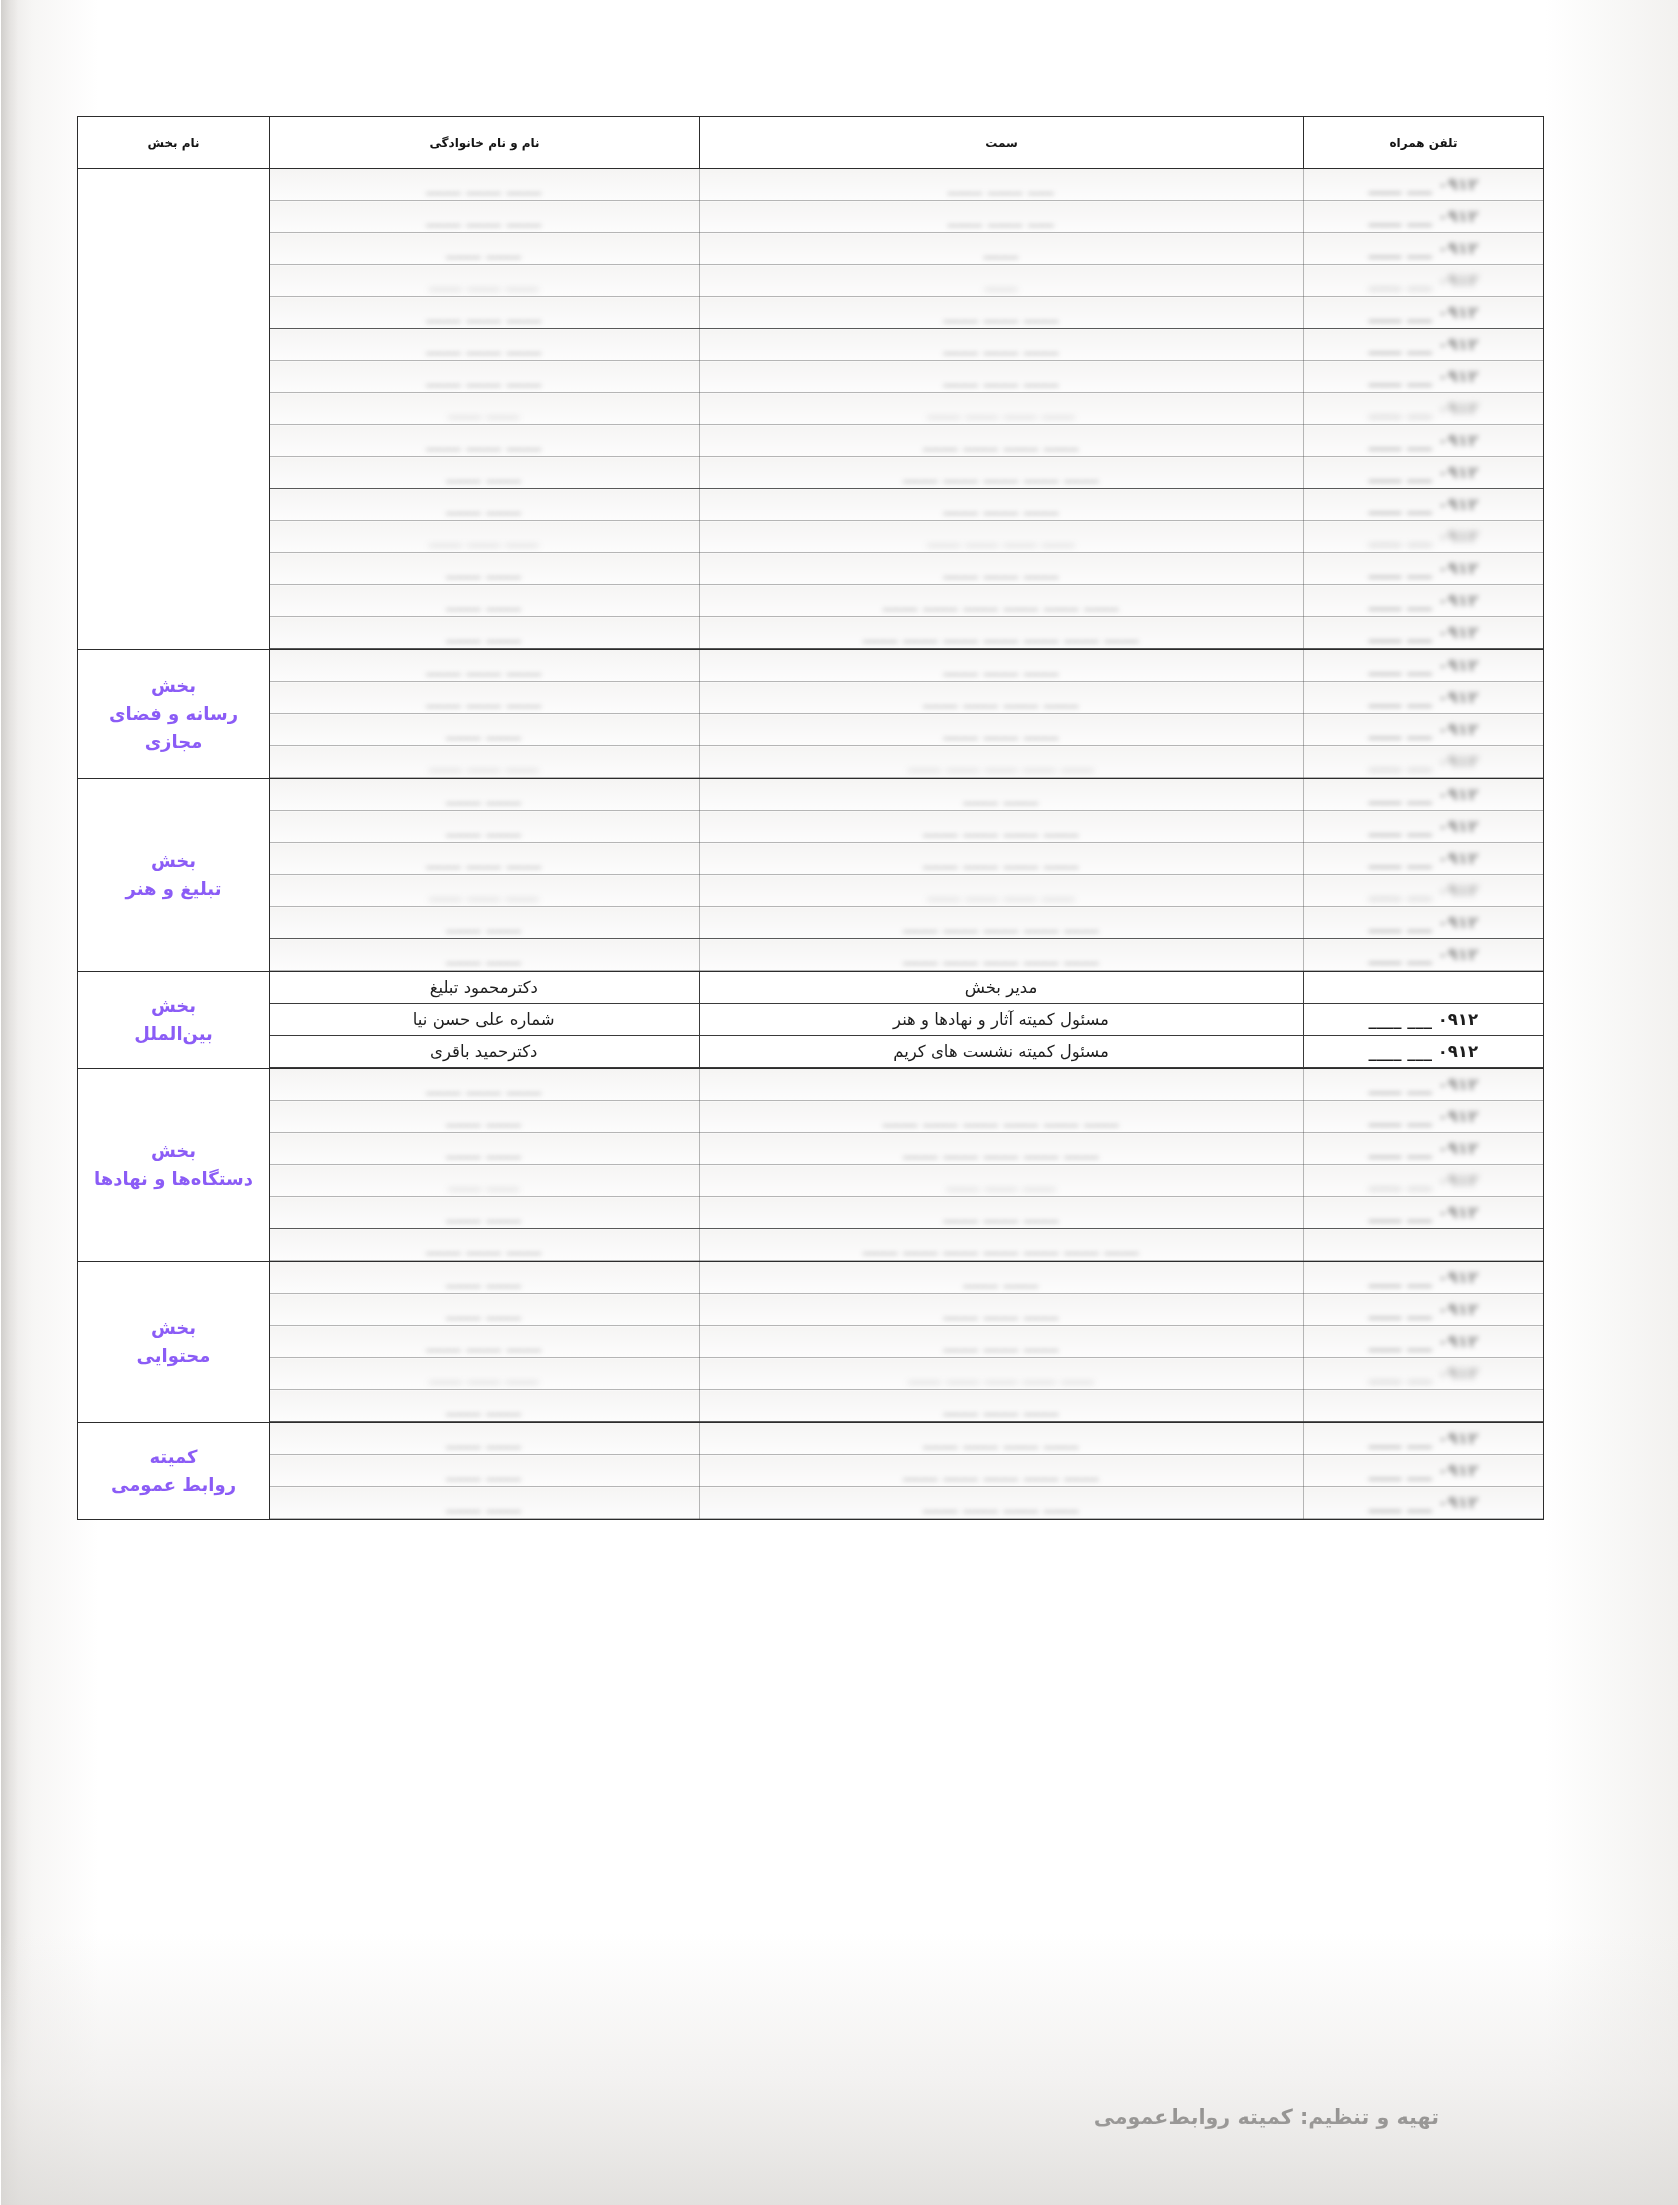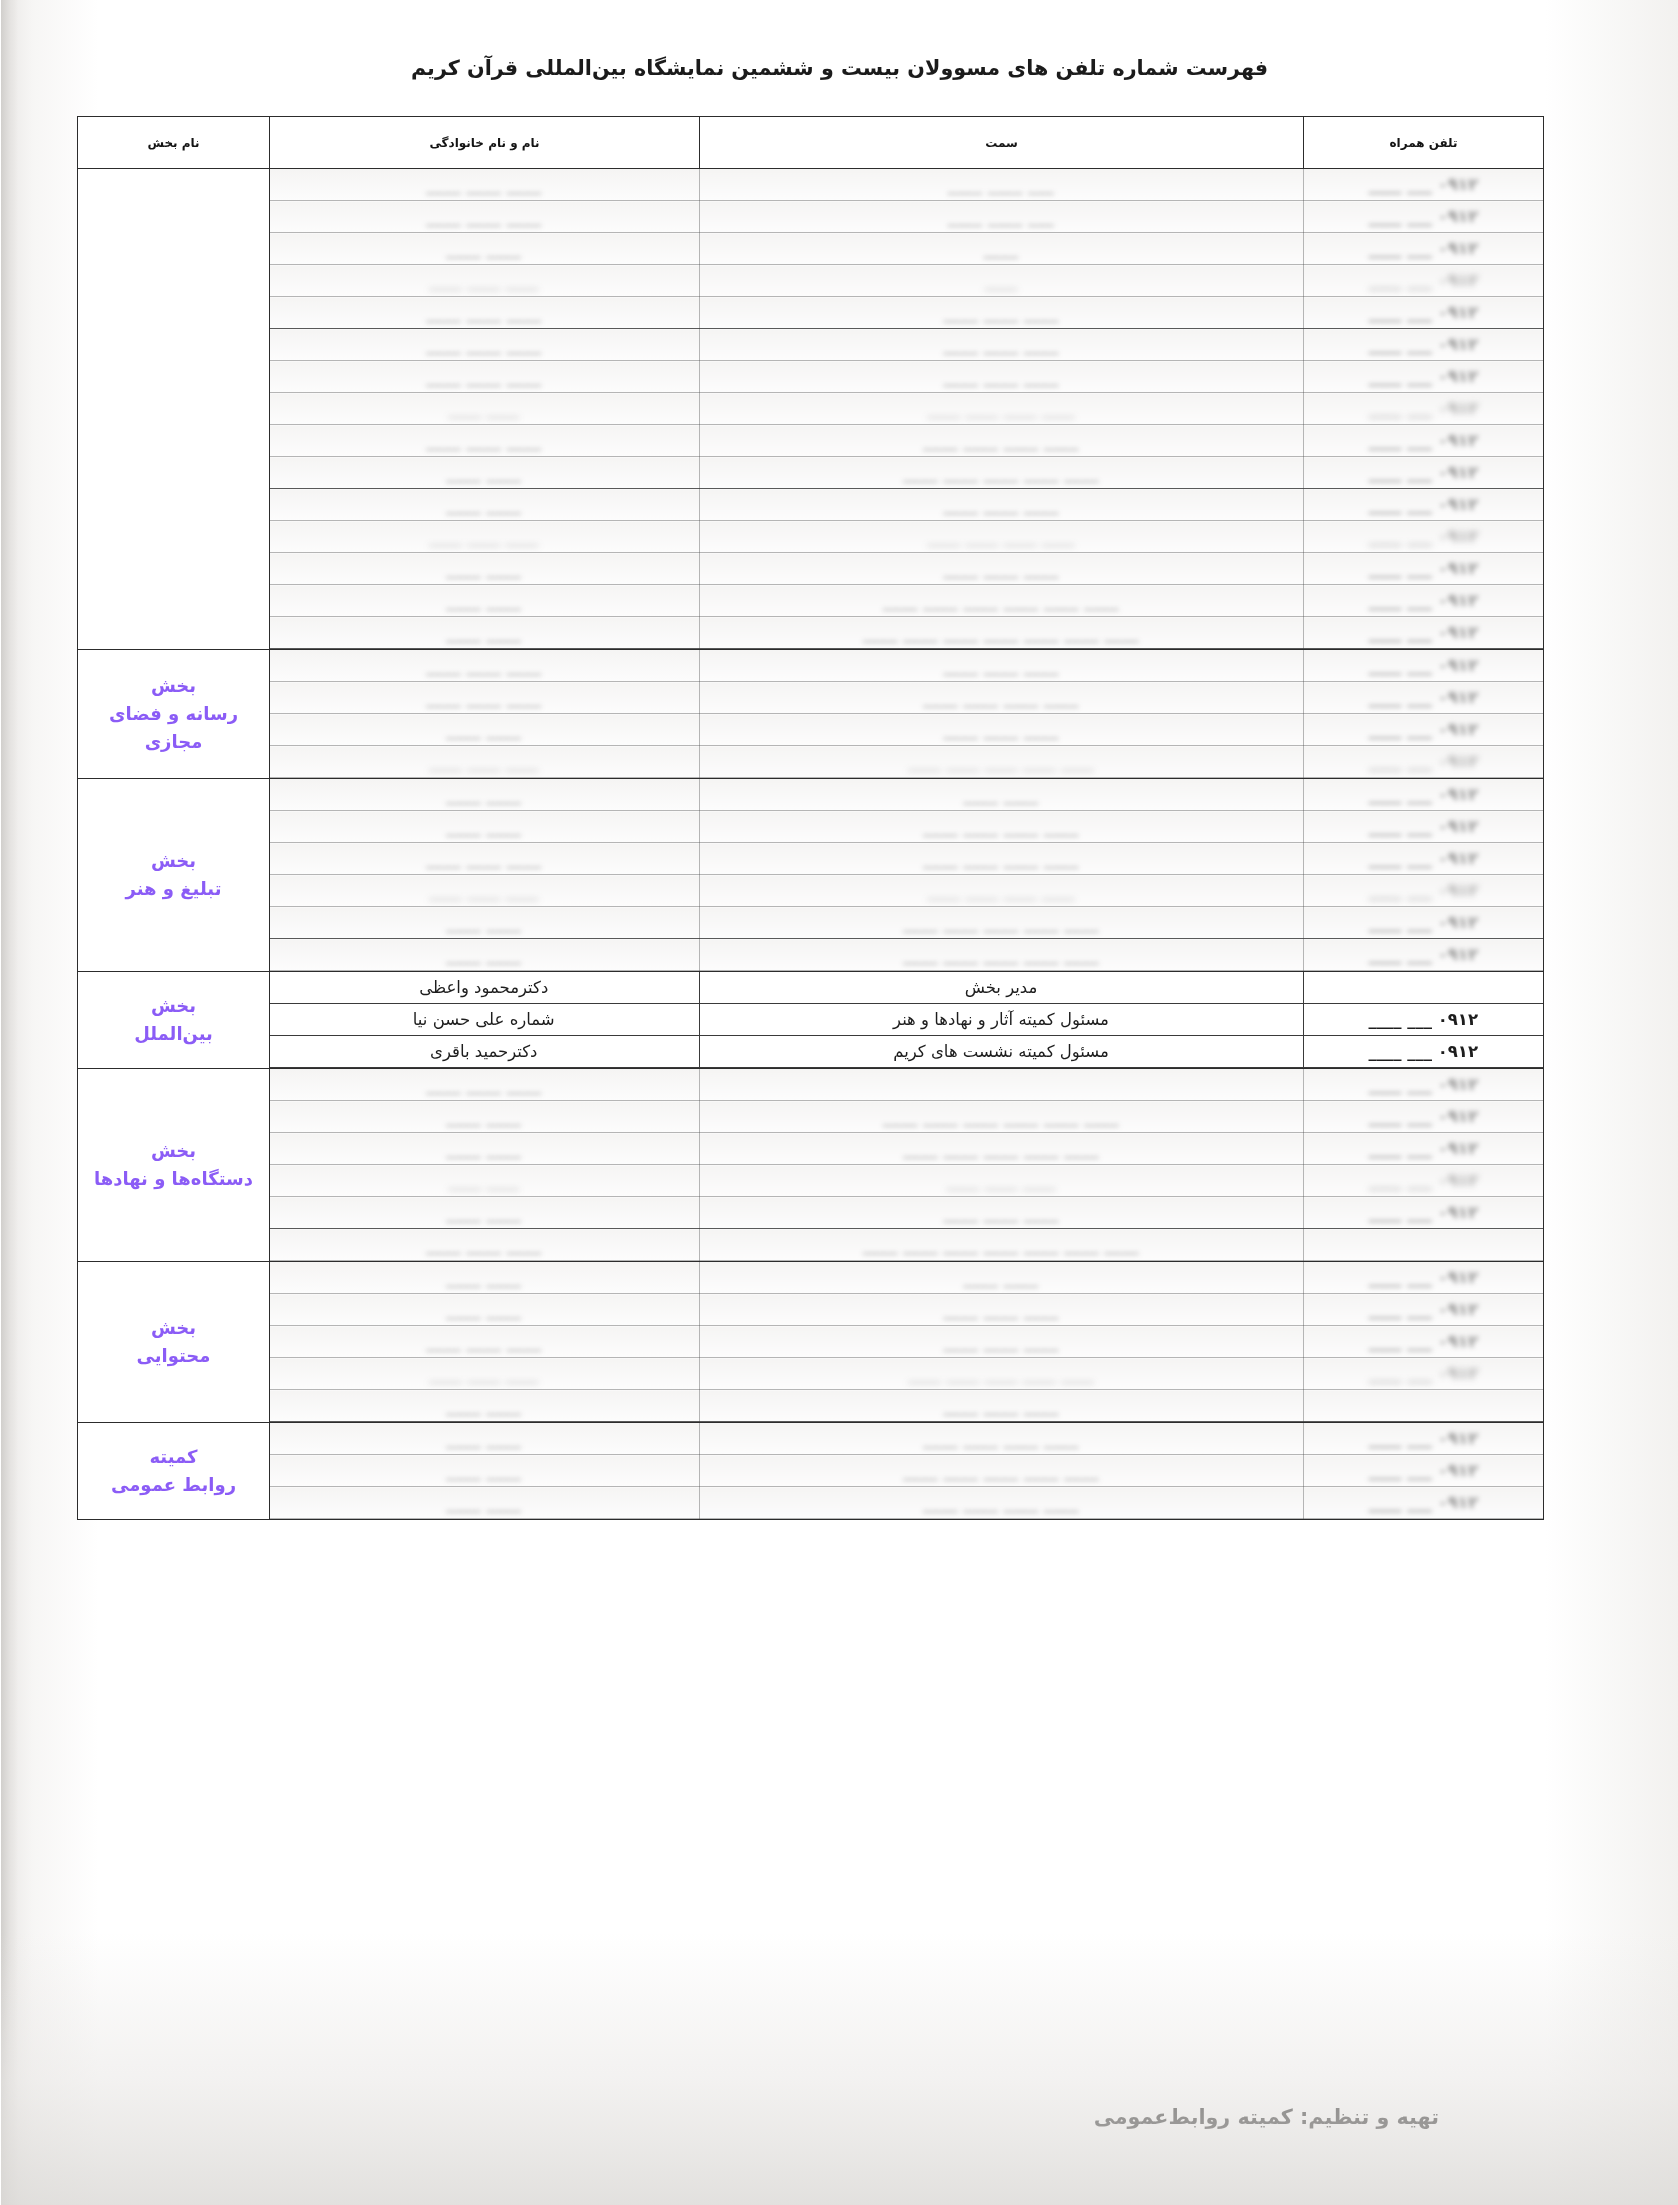--- a/index.html
+++ b/index.html
@@ -146,21 +146,20 @@
     font-weight: bold;
     color: #1b1b1b;
   }
 </style>
 </head>
 <body>
 
 <div class="page">
   <div class="scan-left-edge"></div>
 
-  <div class="doc-title">فهرست شماره تلفن های مسوولان بیست و ششمین نمایشگاه بین‌المللی قرآن کریم</div>
 
   <div class="table-wrap">
     <table class="main">
       <colgroup>
         <col class="c-phone">
           <col class="c-role">
           <col class="c-name">
           <col class="c-sec">
       </colgroup>
       <thead>
@@ -344,21 +343,21 @@
               <table class="rows">
                 <colgroup>
                   <col class="c-phone">
                   <col class="c-role">
                   <col class="c-name">
                 </colgroup>
                 <tbody>
                   <tr>
                     <td class="cell-phone"><span></span></td>
                     <td class="cell-role"><span>مدیر بخش</span></td>
-                    <td class="cell-name"><span>دکترمحمود واعظی</span></td>
+                    <td class="cell-name"><span>دکترمحمود تبلیغ</span></td>
                   </tr>
                   <tr>
                     <td class="cell-phone"><span>۰۹۱۲ ___ ____</span></td>
                     <td class="cell-role"><span>مسئول کمیته آثار و نهادها و هنر</span></td>
                     <td class="cell-name"><span>شماره علی حسن نیا</span></td>
                   </tr>
                   <tr>
                     <td class="cell-phone"><span>۰۹۱۲ ___ ____</span></td>
                     <td class="cell-role"><span>مسئول کمیته نشست های کریم</span></td>
                     <td class="cell-name"><span>دکترحمید باقری</span></td>

